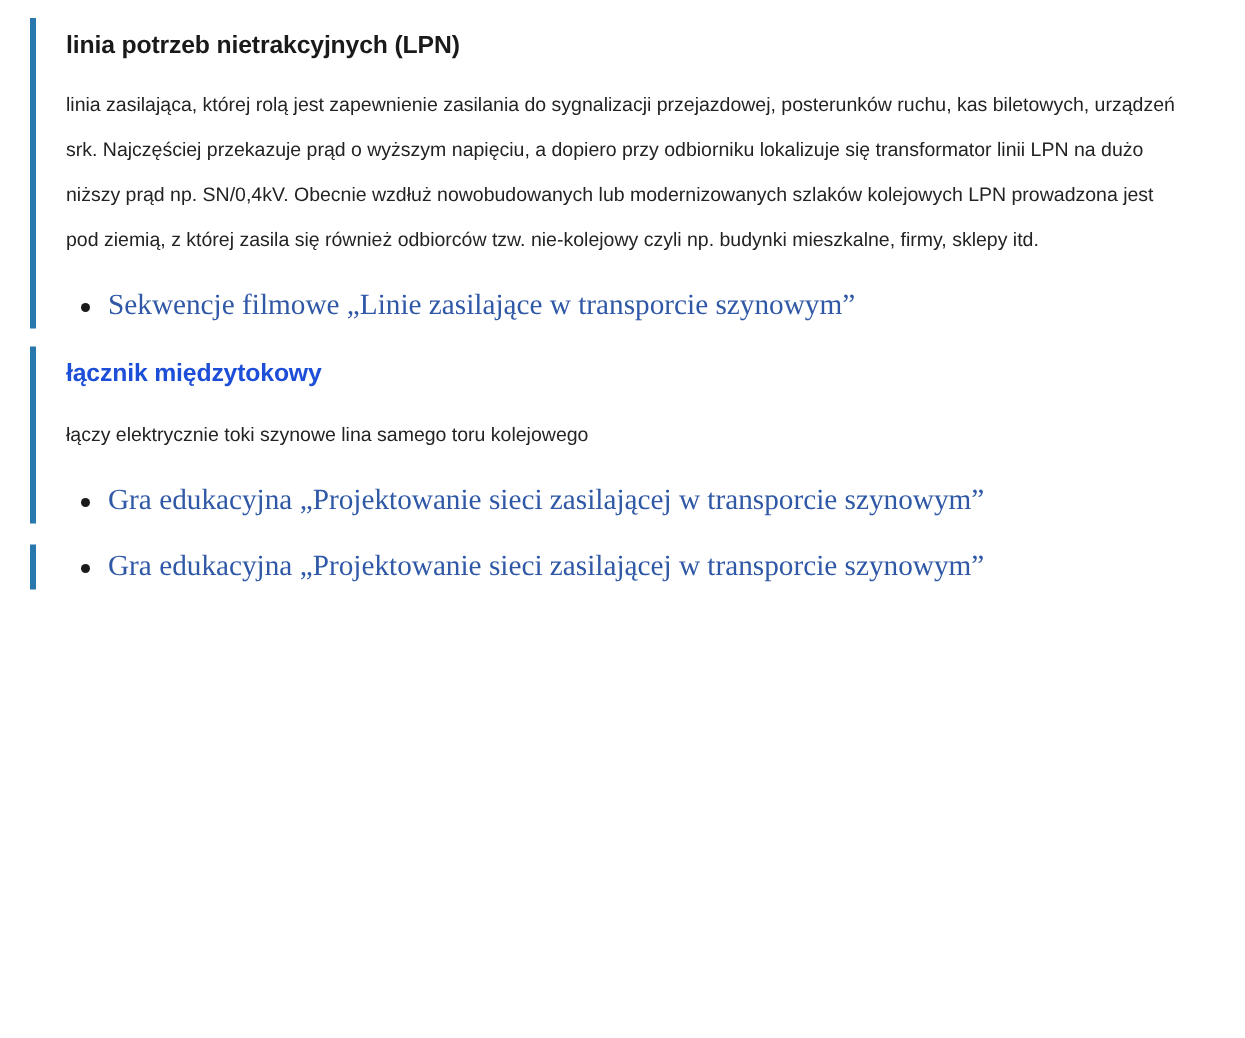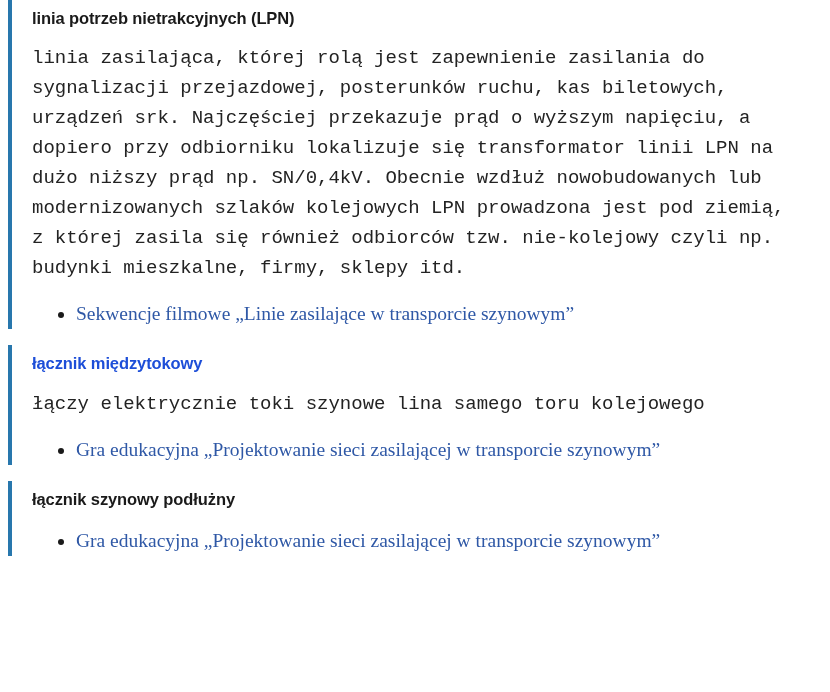--- a/index.html
+++ b/index.html
@@ -13,21 +13,21 @@
     height: 692px;
     overflow: hidden;
     font-family: "Liberation Serif", "DejaVu Serif", serif;
     color: #1c1c1c;
     -webkit-font-smoothing: antialiased;
   }
 
   .page {
     width: 806px;
     box-sizing: border-box;
-    padding: 0;
+    padding: 12px;
   }
 
   
   .entry {
     position: relative;
     border-left: 4px solid #2877ad;
     margin: 0 0 12px 8px;
     padding: 0 0 0 20px;
     box-sizing: border-box;
   }
@@ -40,37 +40,37 @@
     font-weight: bold;
     font-size: 16.5px;
     line-height: 1.35;
     color: #1a1a1a;
     margin: 0;
     padding: 7px 0 0 0;
     letter-spacing: -0.1px;
   }
 
   .entry-def {
-    font-family: Liberation Mono, monospace;
-    font-size: 19px;
+    font-family: Liberation Sans, sans-serif;
+    font-size: 13px;
     line-height: 30px;
     color: #232323;
     margin: 14px 0 0 0;
     padding: 0;
     max-width: 775px;
   }
 
   .entry-links {
     list-style: none;
     margin: 14px 0 0 0;
     padding: 0 0 0 28px;
   }
   .entry-links li {
     position: relative;
-    margin: 16px;
+    margin: 0;
     padding: 0;
     font-size: 19.5px;
     line-height: 30px;
   }
   .entry-links li::before {
     content: "";
     position: absolute;
     left: -18px;
     top: 13px;
     width: 6px;
@@ -109,21 +109,20 @@
     <p class="entry-term" style="color: #1d4ed8;">łącznik międzytokowy</p>
     <p class="entry-def" style="color: rgb(35, 35, 35);">łączy elektrycznie toki szynowe lina samego toru kolejowego</p>
     <ul class="entry-links">
       <li>
         <a href="#" style="color: rgb(47, 88, 166);">Gra edukacyjna „Projektowanie sieci zasilającej w transporcie szynowym”</a>
       </li>
     </ul>
   </div>
 
   <div class="entry clipped" style="border-left-color: rgb(40, 119, 173);">
-    <p class="entry-term" style="color: rgb(26, 26, 26);">łącznik szynowy podłużny</p>
     <ul class="entry-links">
       <li>
         <a href="#" style="color: rgb(47, 88, 166);">Gra edukacyjna „Projektowanie sieci zasilającej w transporcie szynowym”</a>
       </li>
     </ul>
   </div>
 
 </div>
 
 </body></html>

